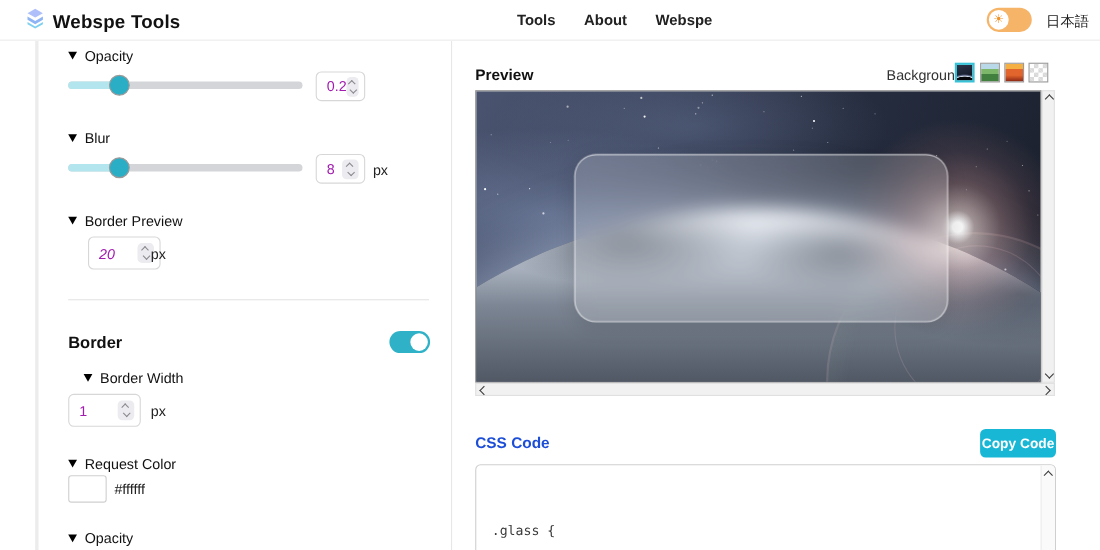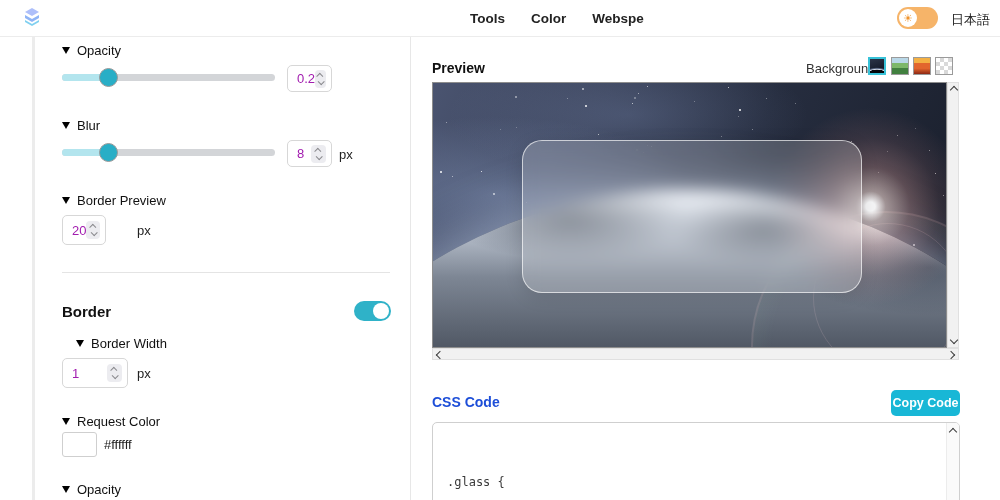--- a/index.html
+++ b/index.html
@@ -122,24 +122,25 @@
 
   <div class="header">
     <div class="brand">
       <span>
         <svg width="20" height="20" viewBox="0 0 20 20">
           <path d="M10 1 L17 5 L10 9 L3 5 Z" fill="#aebffa"></path>
           <path d="M3 8 L10 12 L17 8 L17 11 L10 15 L3 11 Z" fill="#8fb4f6"></path>
           <path d="M3 13 L10 17 L17 13 L17 15 L10 19 L3 15 Z" fill="#7fd0f0"></path>
         </svg>
       </span>
+      <span class="brand-name">Webspe Tools</span>
     </div>
     <div class="nav">
       <span class="nav-item">Tools</span>
-      <span class="nav-item">Color</span>
+      <span class="nav-item">About</span>
       <span class="nav-item">Webspe</span>
     </div>
     <div class="theme-toggle">
       <div class="theme-knob">
         <span class="sun">☀</span>
       </div>
     </div>
     <span class="lang">日本語</span>
   </div>
 
@@ -175,21 +176,21 @@
       <span class="chev up"></span>
       <span class="chev down"></span>
     </span>
   </div>
   <span class="unit" style="left:339px; top:147px;">px</span>
 
   <div class="ctrl-label" style="left:62px; top:193px;">
     <span class="tri"></span>
     <span>Border Preview</span>
   </div>
-  <div class="numbox" style="left:62px; top:215px; width:44px; height:30px;">
+  <div class="numbox" style="left:80px; top:215px; width:66px; height:30px;font-style:italic;">
     <span class="val">20</span>
     <span class="stepper">
       <span class="chev up"></span>
       <span class="chev down"></span>
     </span>
   </div>
   <span class="unit" style="left:137px; top:223px;">px</span>
 
   <div class="divider" style="top:272px;"></div>
 

